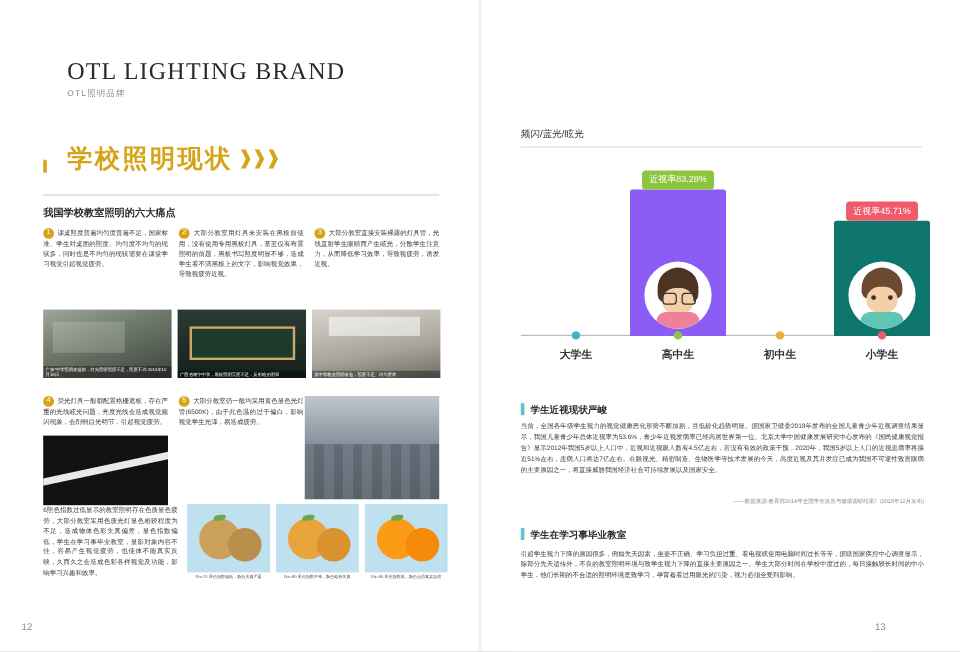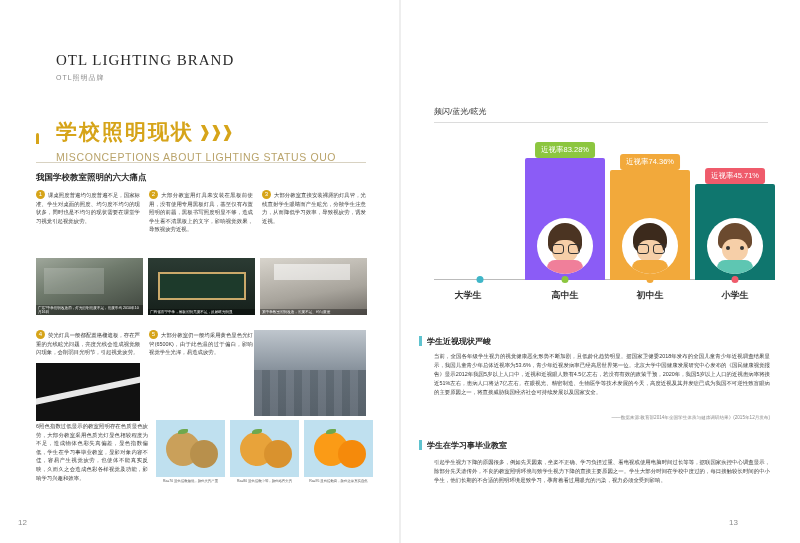--- a/index.html
+++ b/index.html
@@ -6,21 +6,21 @@
   body{font-family:"Liberation Sans","DejaVu Sans",sans-serif;}
   #page{position:relative;width:800px;height:543px;background:#ffffff;overflow:hidden;}
   .spread{position:absolute;left:0;top:0;width:800px;height:543px;display:flex;}
   .pageL{position:relative;width:400px;height:543px;background:#ffffff;}
   .pageR{position:relative;width:356px;height:543px;background:#ffffff;border-radius:29px;}
   .gutter{position:absolute;left:399px;top:0;width:2px;height:543px;
     background:linear-gradient(to right,rgba(0,0,0,0.10),rgba(0,0,0,0.03),rgba(0,0,0,0.10));}
 
   
   .brand{position:absolute;left:56px;top:52px;}
-  .brand .b1{font-size:15px;letter-spacing:1px;color:#2a2a2a;line-height:17px;font-family:"Liberation Serif",serif;}
+  .brand .b1{font-size:20px;letter-spacing:1px;color:#2a2a2a;line-height:17px;font-family:"Liberation Serif",serif;}
   .brand .b2{font-size:7px;color:#8a8a8a;margin-top:4px;letter-spacing:1px;}
 
   .sec-title{position:absolute;left:56px;top:118px;}
   .sec-title .cn{font-size:21px;font-weight:bold;color:#d6a419;letter-spacing:2px;
      font-family:"DejaVu Sans",sans-serif;text-align:right;}
   .sec-title .chev{display:inline-block;color:#d6a419;font-size:16px;letter-spacing:-2px;margin-left:4px;vertical-align:2px;}
   .sec-title .en{font-size:10.5px;color:#b9a36a;letter-spacing:0.6px;margin-top:5px;}
   .rule{position:absolute;left:36px;top:162px;width:330px;height:1px;background:#d8d2c2;}
 
   .subhead{position:absolute;left:36px;top:172px;display:flex;align-items:center;}
@@ -71,42 +71,41 @@
 
   .chart{position:absolute;left:26px;top:130px;width:350px;height:190px;}
   .bar{position:absolute;bottom:40px;width:80px;border-radius:2px 2px 0 0;}
   .callout{position:absolute;top:0;left:0;padding:3px 6px;border-radius:3px;color:#fff;font-size:7.5px;white-space:nowrap;}
   .callout::after{content:"";position:absolute;left:50%;margin-left:-4px;bottom:-5px;border:5px solid transparent;border-top-width:5px;}
   .axis{position:absolute;left:8px;bottom:40px;width:334px;height:1px;background:#bbb;}
   .dot{position:absolute;width:7px;height:7px;border-radius:50%;bottom:37px;transform:translateX(-50%);}
   .xlab{position:absolute;bottom:18px;transform:translateX(-50%);font-size:9px;color:#333;font-weight:bold;}
   .kidwrap{position:absolute;left:50%;transform:translateX(-50%);bottom:6px;}
 
-  .r-sub{position:absolute;left:19px;display:flex;align-items:flex-start;}
+  .r-sub{position:absolute;left:34px;display:flex;align-items:flex-start;}
   .r-sub .bar2{width:3px;height:10px;background:#5fc3cf;margin-right:5px;}
   .r-sub .tx{font-size:8px;font-weight:bold;color:#2b2b2b;}
   .r-body{position:absolute;left:34px;width:336px;font-size:5.4px;line-height:9px;color:#3a3a3a;text-align:justify;}
   .r-src{position:absolute;left:34px;width:336px;font-size:4.6px;color:#8a8a8a;text-align:right;}
 </style>
 </head>
 <body>
 
 <div id="page">
   <div class="spread">
 
     <div class="pageL">
 
       <div class="brand">
         <div class="b1">OTL LIGHTING BRAND</div>
         <div class="b2">OTL照明品牌</div>
       </div>
 
       <div class="sec-title">
         <div><span class="cn">学校照明现状</span><span class="chev">❱❱❱</span></div>
-        <div class="en">MISCONCEPTIONS ABOUT LIGHTING STATUS QUO</div>
       </div>
       <div class="rule"></div>
 
       <div class="subhead">
         <div class="bar"></div>
         <div class="tx">我国学校教室照明的六大痛点</div>
       </div>
 
       <div class="cols">
         <div class="colrow">
@@ -185,49 +184,37 @@
     </div>
 
     <div class="pageR">
       <div class="r-head">频闪/蓝光/眩光</div>
       <div class="r-rule"></div>
 
       <div class="chart">
         <div class="axis"></div>
 
         <div class="dot" style="left:54px;background:#3fb6c8;"></div>
-        <div class="xlab" style="left:42px;">大学生</div>
+        <div class="xlab" style="left:54px;">大学生</div>
 
         <div class="bar" style="left:99px;height:122px;background:#8b5cf6;">
           <div class="callout" style="background:#8cc63f;top:-16px;left:50%;transform:translateX(-50%);">近视率83.28%</div>
           <div class="kidwrap">
             <div style="width:56px;height:56px;border-radius:50%;background:#ffffff;position:relative;overflow:hidden;">
               <div style="position:absolute;left:11px;top:5px;width:34px;height:30px;background:#4b3422;border-radius:17px 17px 8px 8px;"></div>
               <div style="position:absolute;left:15px;top:22px;width:26px;height:22px;background:#f6cfa8;border-radius:12px;"></div>
               <div style="position:absolute;left:15px;top:26px;width:10px;height:8px;border:1.6px solid #333;border-radius:3px;"></div>
               <div style="position:absolute;left:31px;top:26px;width:10px;height:8px;border:1.6px solid #333;border-radius:3px;"></div>
               <div style="position:absolute;left:10px;bottom:0;width:36px;height:14px;background:#f07f9a;border-radius:8px 8px 0 0;"></div>
             </div>
           </div>
         </div>
         <div class="dot" style="left:139px;background:#8cc63f;"></div>
         <div class="xlab" style="left:139px;">高中生</div>
 
-        <div class="bar" style="left:184px;height:110px;background:#f2a93b;">
-          <div class="callout" style="background:#f2a93b;top:-16px;left:50%;transform:translateX(-50%);">近视率74.36%</div>
-          <div class="kidwrap">
-            <div style="width:56px;height:56px;border-radius:50%;background:#ffffff;position:relative;overflow:hidden;">
-              <div style="position:absolute;left:11px;top:5px;width:34px;height:30px;background:#3c2a1c;border-radius:17px 17px 10px 10px;"></div>
-              <div style="position:absolute;left:15px;top:22px;width:26px;height:22px;background:#f6cfa8;border-radius:12px;"></div>
-              <div style="position:absolute;left:15px;top:26px;width:10px;height:8px;border:1.6px solid #333;border-radius:3px;"></div>
-              <div style="position:absolute;left:31px;top:26px;width:10px;height:8px;border:1.6px solid #333;border-radius:3px;"></div>
-              <div style="position:absolute;left:10px;bottom:0;width:36px;height:14px;background:#f2a93b;border-radius:8px 8px 0 0;"></div>
-            </div>
-          </div>
-        </div>
         <div class="dot" style="left:224px;background:#f2a93b;"></div>
         <div class="xlab" style="left:224px;text-align:center;">初中生</div>
 
         <div class="bar" style="left:269px;height:96px;background:#0f766e;">
           <div class="callout" style="background:#ef5b6b;top:-16px;left:50%;transform:translateX(-50%);">近视率45.71%</div>
           <div class="kidwrap">
             <div style="width:56px;height:56px;border-radius:50%;background:#ffffff;position:relative;overflow:hidden;">
               <div style="position:absolute;left:11px;top:5px;width:34px;height:26px;background:#6b4a2f;border-radius:17px 17px 6px 6px;"></div>
               <div style="position:absolute;left:15px;top:21px;width:26px;height:22px;background:#f6cfa8;border-radius:12px;"></div>
               <div style="position:absolute;left:19px;top:28px;width:4px;height:4px;border-radius:50%;background:#333;"></div>

